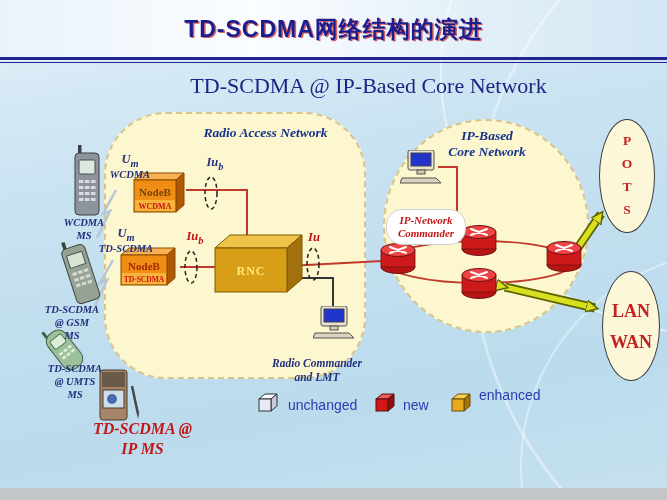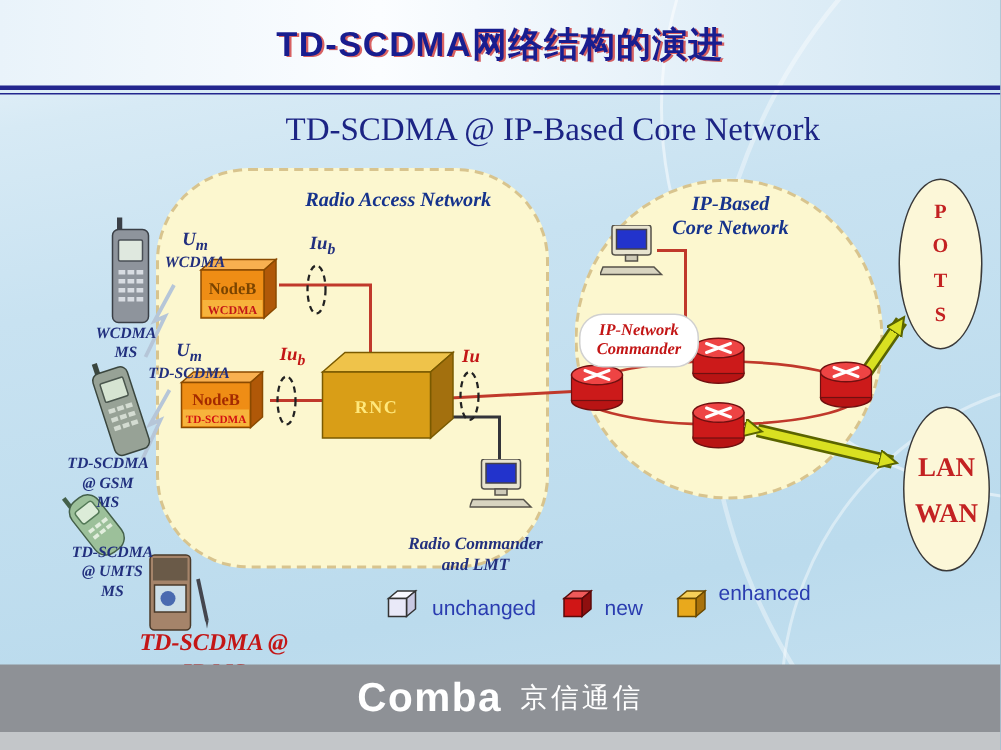--- a/index.html
+++ b/index.html
@@ -308,19 +308,15 @@
   </svg>
   <div class="abs legend-label" style="top:397px;left:403px;">new</div>
 
   <svg class="abs" style="top:392px;left:449px;" width="24" height="22" viewBox="0 0 24 22">
     <polygon points="3,7 9,2 21,2 15,7" stroke="#6a4a00" fill="#f6cf59"></polygon>
     <polygon points="15,7 21,2 21,14 15,19" stroke="#6a4a00" fill="#a9720b"></polygon>
     <rect x="3" y="7" width="12" height="12" stroke="#6a4a00" fill="#e9a91c"></rect>
   </svg>
   <div class="abs legend-label" style="top:387px;left:479px;">enhanced</div>
 
-  <div class="abs footer-bar">
-    <span class="brand">Comba</span>
-    <span class="brand-cn">京信通信</span>
-  </div>
   <div class="abs footer-strip"></div>
 
 </div>
 
 </body></html>

